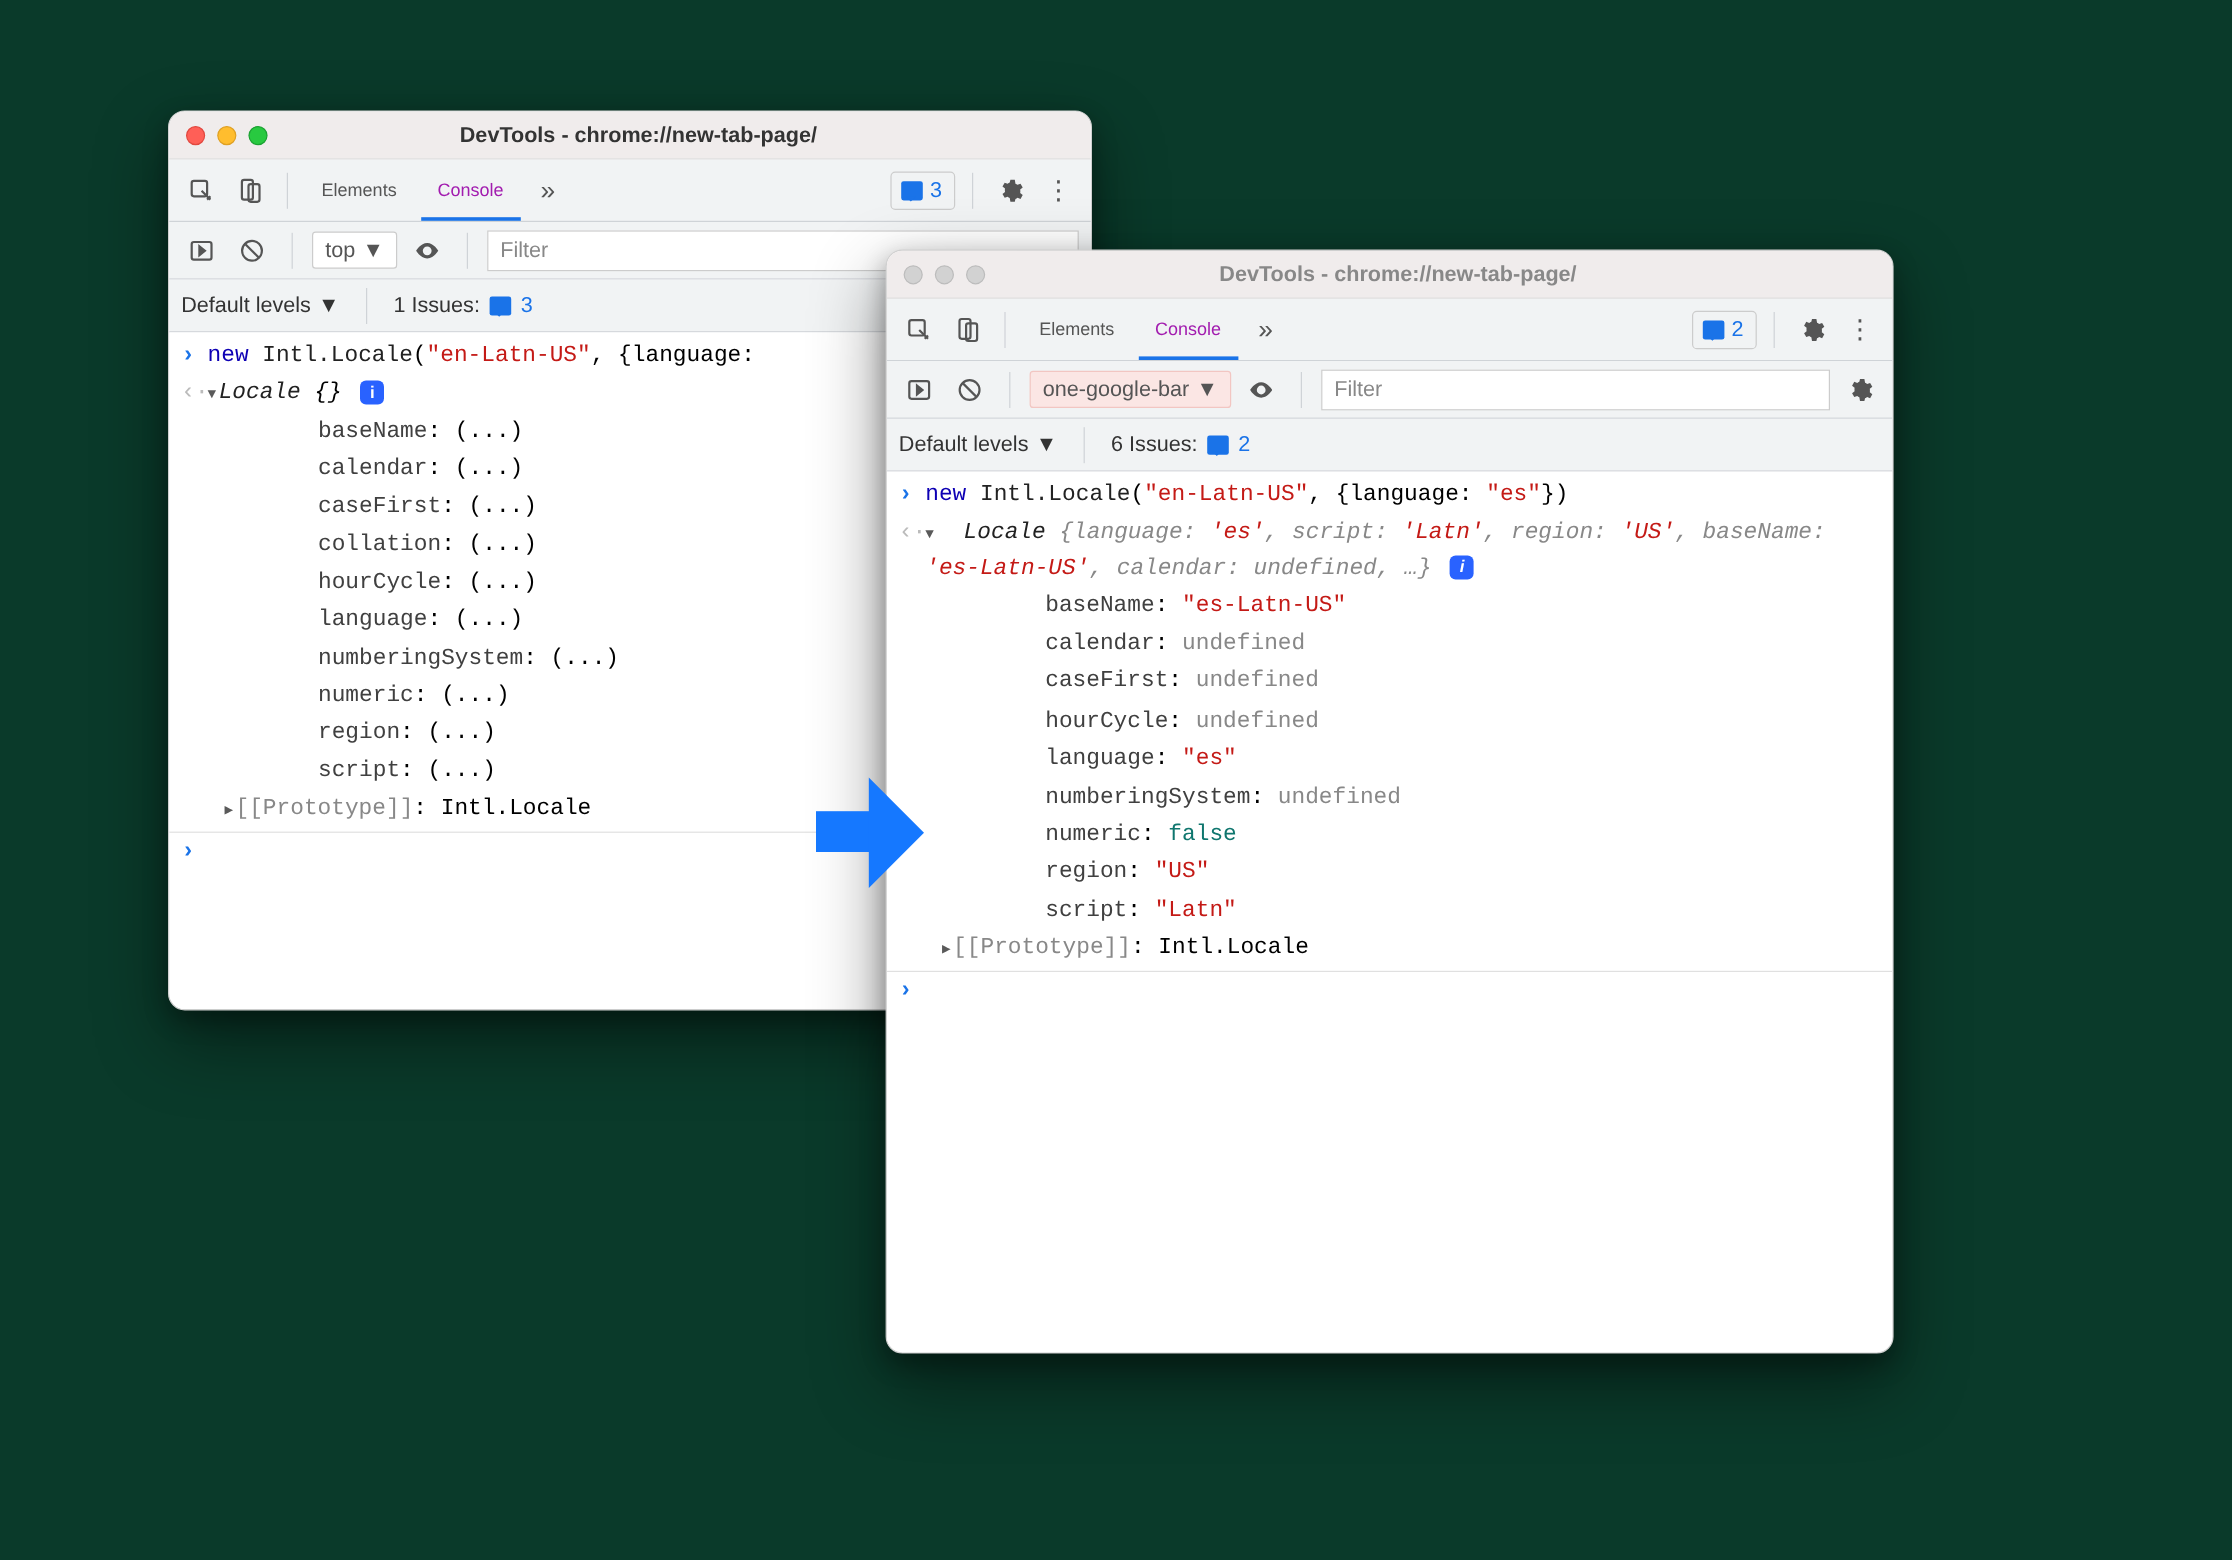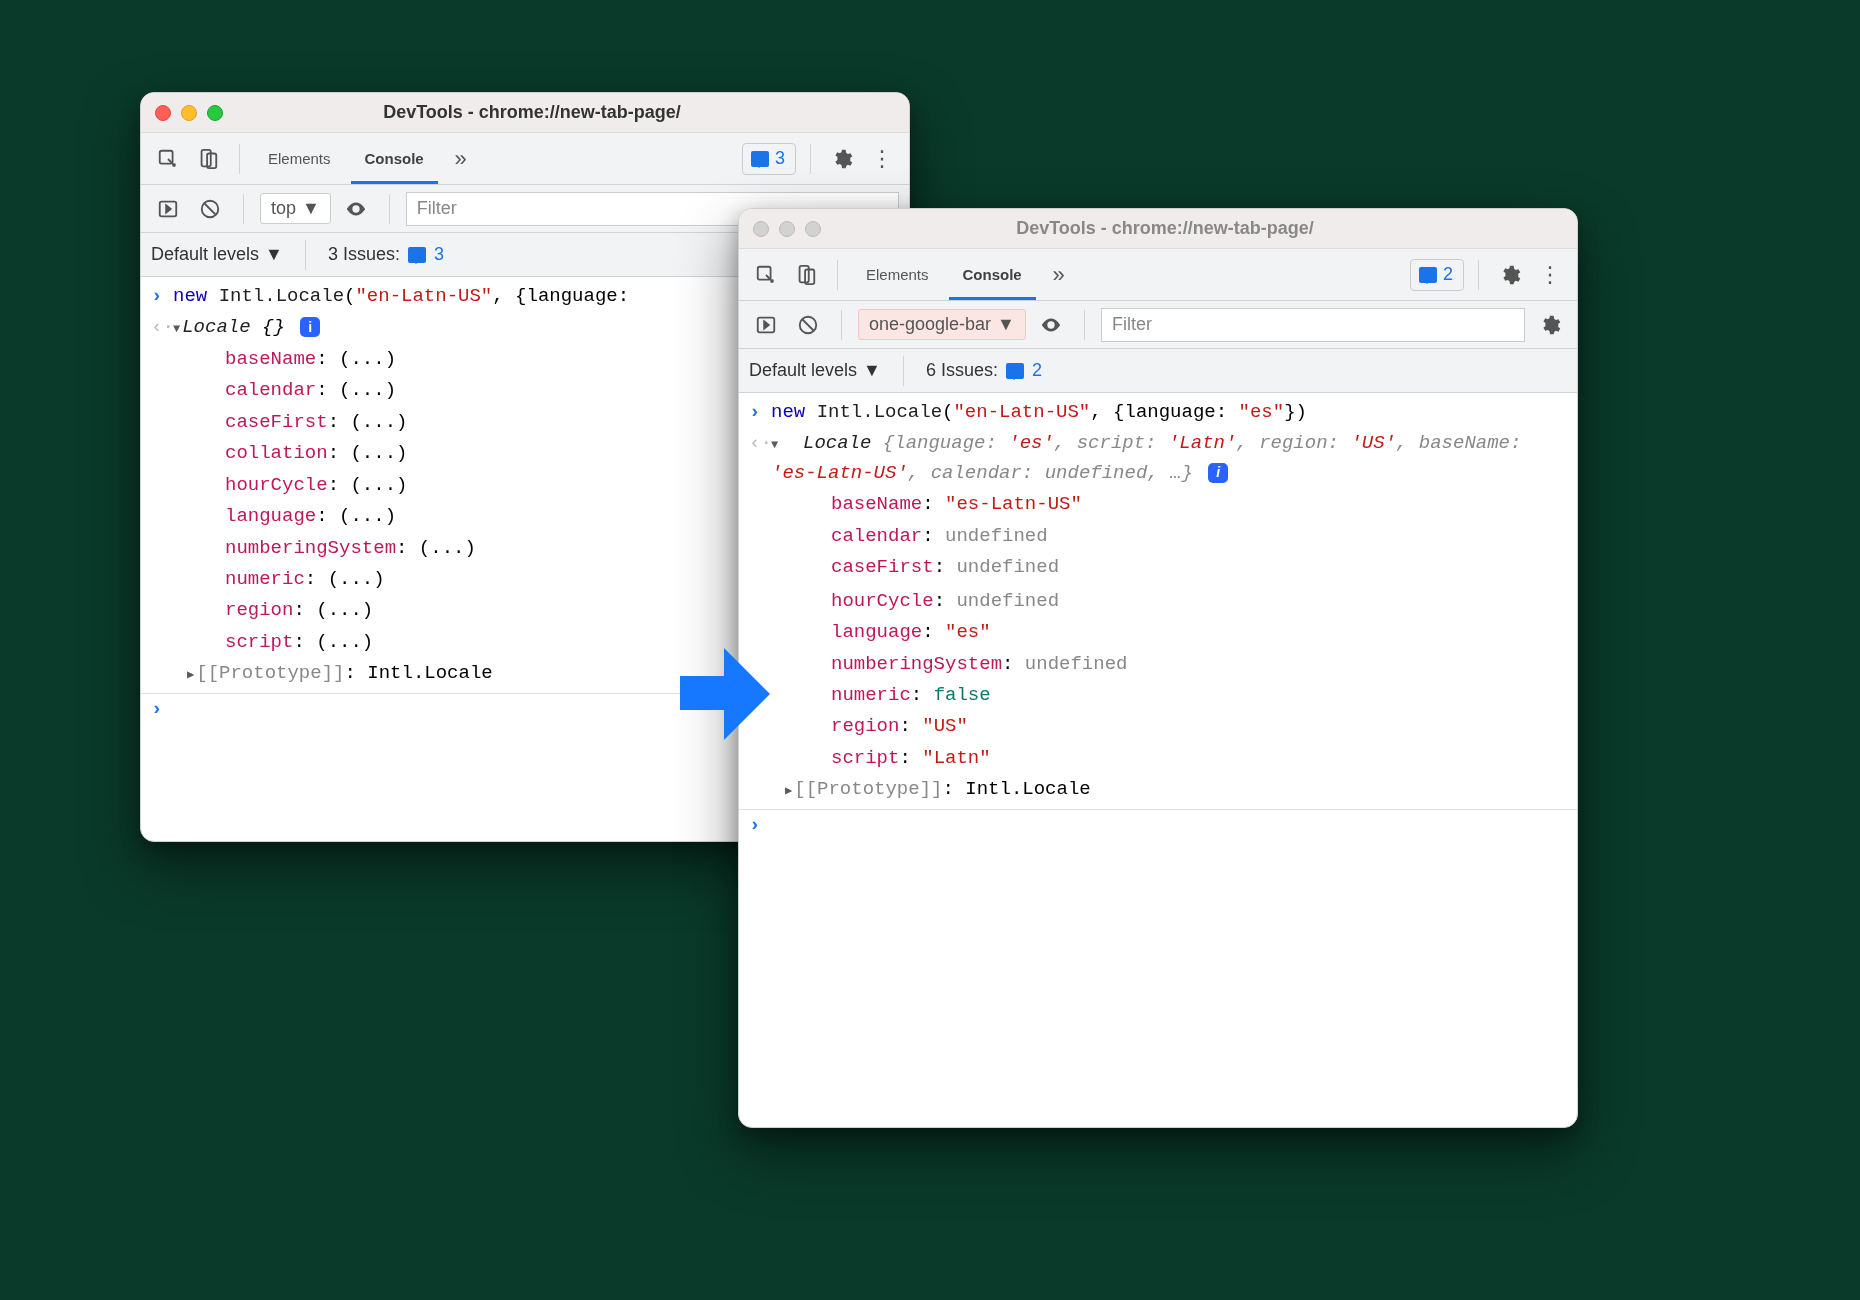--- a/index.html
+++ b/index.html
@@ -53,21 +53,21 @@
   }
   .tab {
     padding: 0 14px;
     height: 100%;
     display:flex;
     align-items:center;
     font-size: 15px;
     color:#555;
     cursor:pointer;
   }
-  .tab.active { color:#404040; border-bottom:3px solid #1a73e8; padding-top:3px;font-weight:bold; }
+  .tab.active { color:#a21caf; border-bottom:3px solid #1a73e8; padding-top:3px; }
   .icon-btn {
     width: 34px; height:34px;
     display:flex; align-items:center; justify-content:center;
     color:#555;
     cursor:pointer;
   }
   .spacer { flex:1; }
   .badge-pill {
     display:flex; align-items:center;
     border:1px solid #ccc;
@@ -133,21 +133,21 @@
     line-height: 1.55;
     padding:4px 0 0 0;
   }
   .row { display:flex; padding:1px 12px 1px 10px; }
   .gutter { width:22px; color:#98a1aa; flex-shrink:0; text-align:left; }
   .content { flex:1; white-space:pre-wrap; word-break:break-word; }
   .kw  { color:#0e00b4; } 
   .kw2 { color:#0f766e; } 
   .cls { color:#222; }
   .str { color:#c41a16; }
-  .prop{ color:#be185d; }
+  .prop{ color:#404040;margin-left:40px; }
   .dim { color:#888; }
   .ital{ font-style:italic; }
   .infobadge{
     display:inline-flex; align-items:center; justify-content:center;
     width:20px;height:20px;border-radius:5px;
     background:#2962ff;color:#fff;font-size:14px;font-weight:700;
     font-family:-apple-system,sans-serif;
     vertical-align:middle; margin-left:4px;
   }
   .tri { display:inline-block; color:#5a5a5a; margin-right:2px; }
@@ -248,21 +248,21 @@
     </div>
   </div>
 
   <div class="toolbar3">
     <div style="display:flex;align-items:center;gap:6px;">
       <span>Default levels</span>
       <span>▼</span>
     </div>
     <div class="divider-v"></div>
     <div style="display:flex;align-items:center;gap:8px;">
-      <span>3 Issues:</span>
+      <span>1 Issues:</span>
       <span class="msg-icon"></span>
       <span style="color:#1a73e8">3</span>
     </div>
   </div>
 
   <div class="console">
     <div class="row">
       <div class="gutter prompt">›</div>
       <div class="content"><span class="kw">new</span> <span class="cls">Intl.Locale</span>(<span class="str">"en-Latn-US"</span>, <span>{language:</span></div>
     </div>

